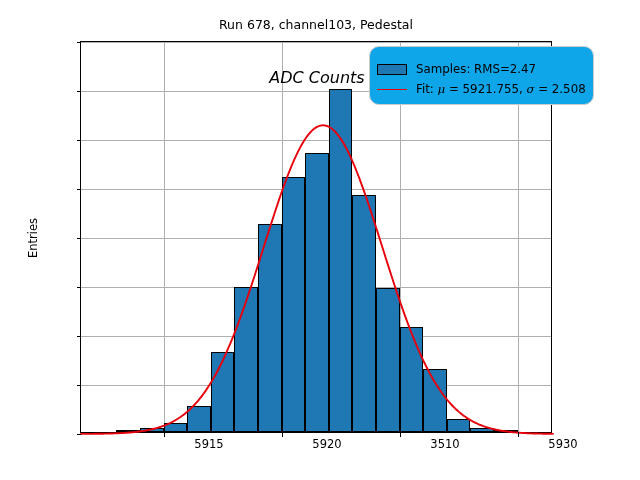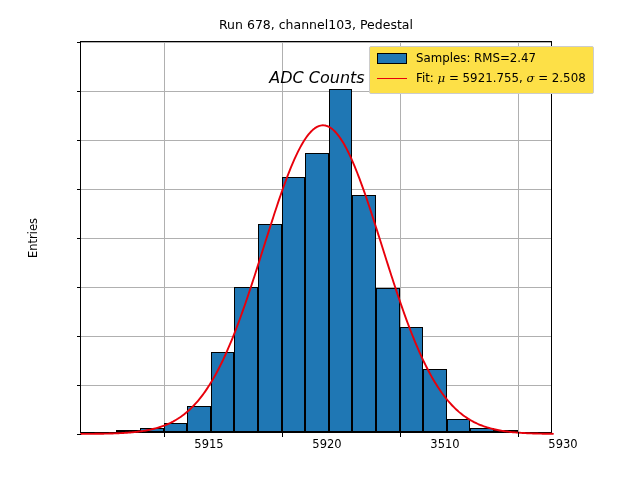--- a/index.html
+++ b/index.html
@@ -52,22 +52,22 @@
   }
   #xlabel{
     position:absolute;left:236px;top:26px;transform:translateX(-50%);
     font-size:16px;color:#000;white-space:nowrap;font-style:italic;
   }
   .xtick-holder{position:absolute;bottom:0;}
 
   
   #legend{
     position:absolute;left:288px;top:4px;
-    background:#fde047;border:0.9px solid #cccccc;border-radius:2px;
-    padding:1px 7px 5px 7px;
+    background:#0ea5e9;border:0.9px solid #cccccc;border-radius:10px;
+    padding:12px 7px 5px 7px;
     box-shadow:0 0 0 0 rgba(0,0,0,0);
   }
   .legend-row{display:flex;align-items:center;height:20px;}
   .legend-swatch-patch{
     width:30px;height:11px;background:#1f77b4;border:1px solid #000;
     box-sizing:border-box;margin-right:9px;flex:0 0 auto;
   }
   .legend-swatch-line{
     width:30px;height:0;border-top:1.6px solid #e8000b;margin-right:9px;flex:0 0 auto;
   }

